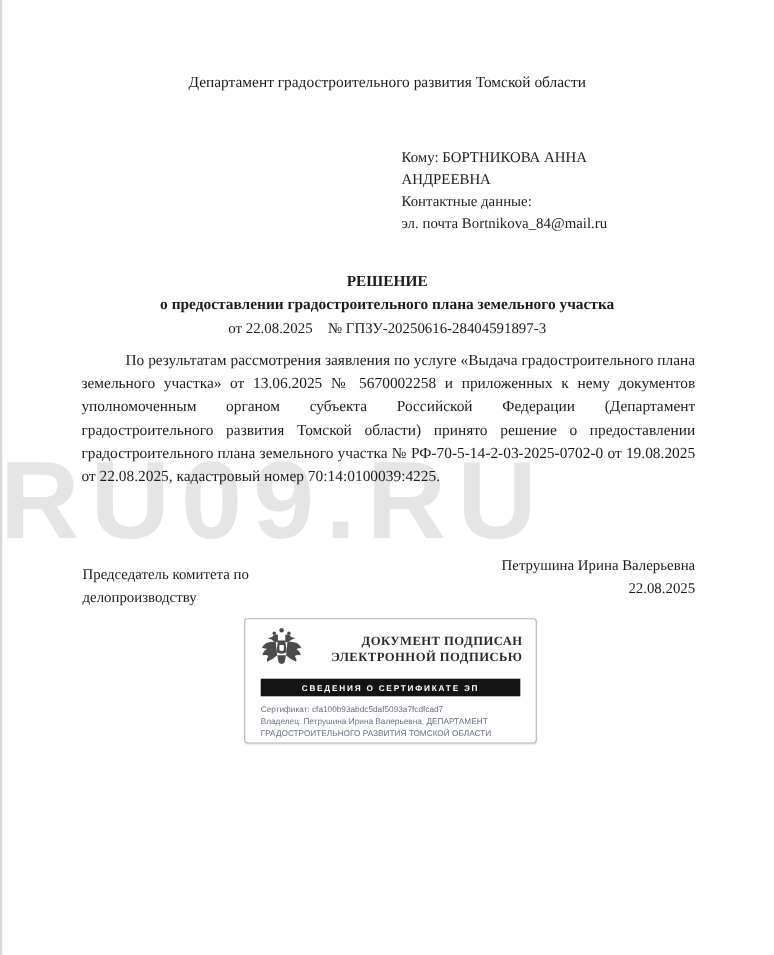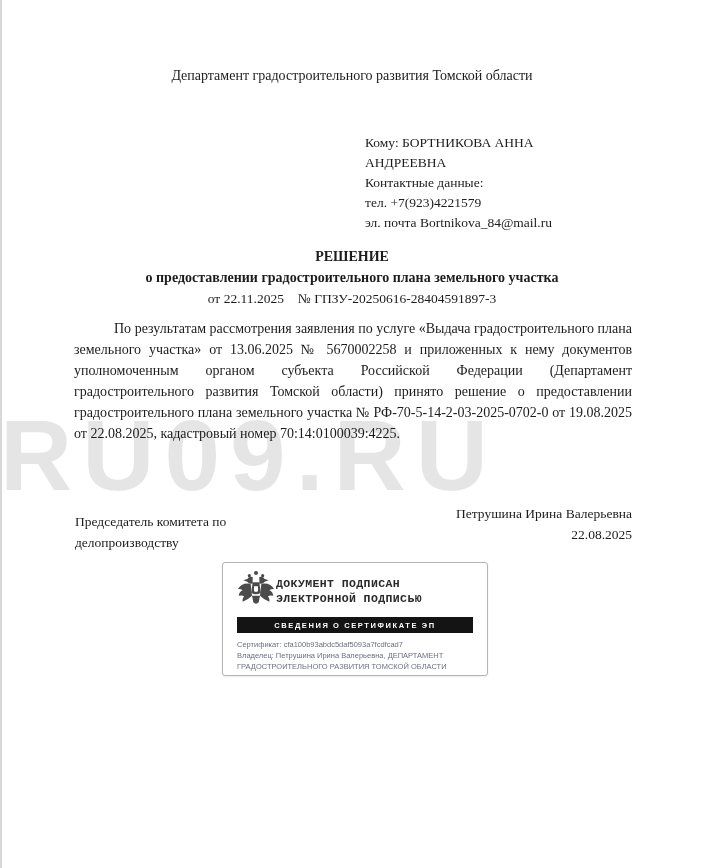--- a/index.html
+++ b/index.html
@@ -91,22 +91,22 @@
     border-radius: 3px;
     box-shadow: 0 1px 2px rgba(0,0,0,0.08);
   }
   .stamp-head {
     display: flex;
     align-items: center;
     padding: 7px 12px 3px 13px;
   }
   .stamp-title {
     flex: 1;
-    text-align: left;
-    font-family: Liberation Mono, monospace;
+    text-align: right;
+    font-family: Liberation Serif, serif;
     font-weight: bold;
     font-size: 11.5px;
     line-height: 15px;
     letter-spacing: 0.4px;
     color: #2a2a2a;
   }
   .stamp-bar {
     margin: 2px 14px 0 14px;
     background: #141414;
     color: #ffffff;
@@ -134,29 +134,28 @@
 
   <div class="watermark-center">RU09.RU</div>
 
   <div class="content">
 
     <div class="header">Департамент градостроительного развития Томской области</div>
 
     <div class="recipient">
       <div>Кому: БОРТНИКОВА АННА АНДРЕЕВНА</div>
       <div>Контактные данные:</div>
-      <div>тел. +7(923)4221579</div>
       <div>эл. почта Bortnikova_84@mail.ru</div>
     </div>
 
     <div class="decision-title">
       <div class="t1">РЕШЕНИЕ</div>
       <div class="t2">о предоставлении градостроительного плана земельного участка</div>
       <div class="t3">
-        <span>от 22.11.2025</span><span class="gap"></span><span>№ ГПЗУ-20250616-28404591897-3</span>
+        <span>от 22.08.2025</span><span class="gap"></span><span>№ ГПЗУ-20250616-28404591897-3</span>
       </div>
     </div>
 
     <p class="body-text">По результатам рассмотрения заявления по услуге «Выдача градостроительного плана земельного участка» от 13.06.2025 № 5670002258 и приложенных к нему документов уполномоченным органом субъекта Российской Федерации (Департамент градостроительного развития Томской области) принято решение о предоставлении градостроительного плана земельного участка № РФ-70-5-14-2-03-2025-0702-0 от 19.08.2025 от 22.08.2025, кадастровый номер 70:14:0100039:4225.</p>
 
     <div class="sig-left">Председатель комитета по делопроизводству</div>
 
     <div class="sig-right">
       <div>Петрушина Ирина Валерьевна</div>
       <div>22.08.2025</div>

